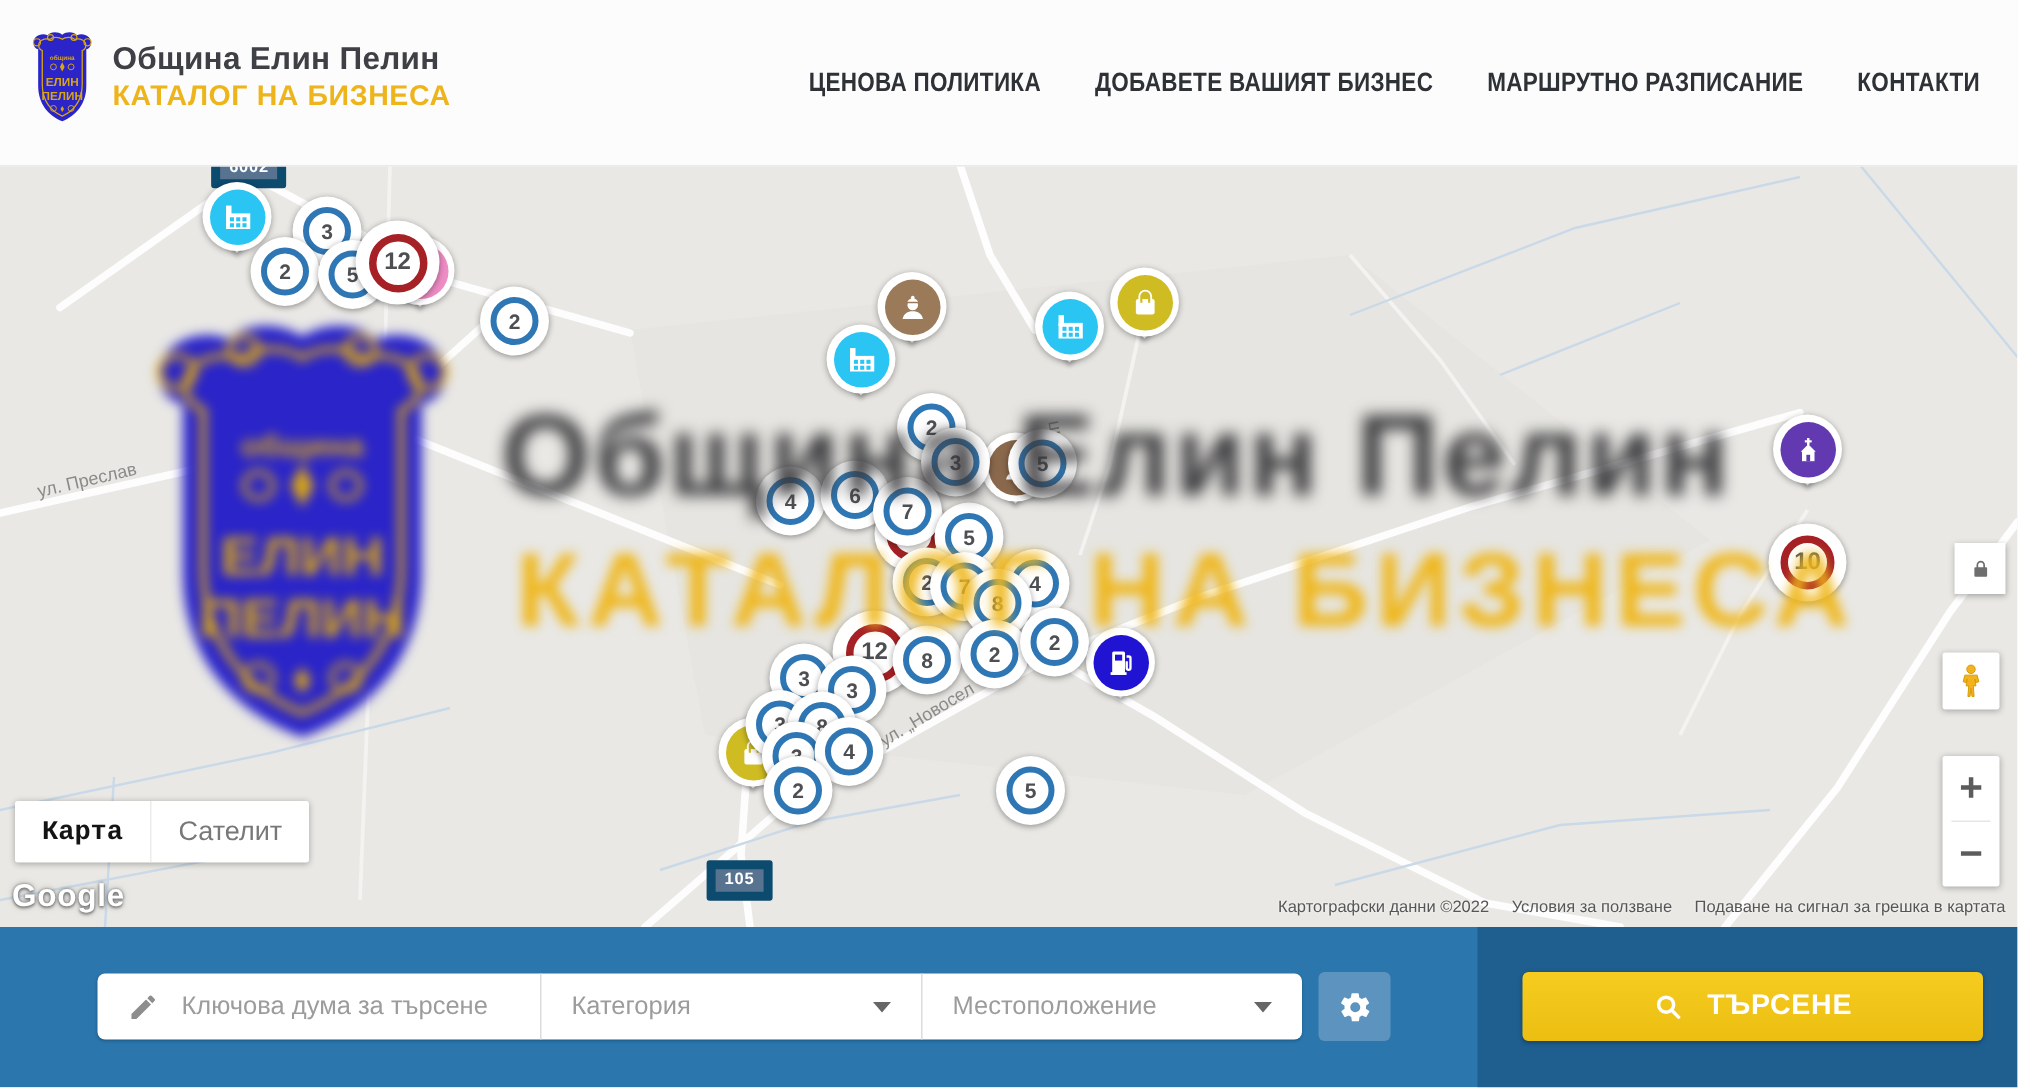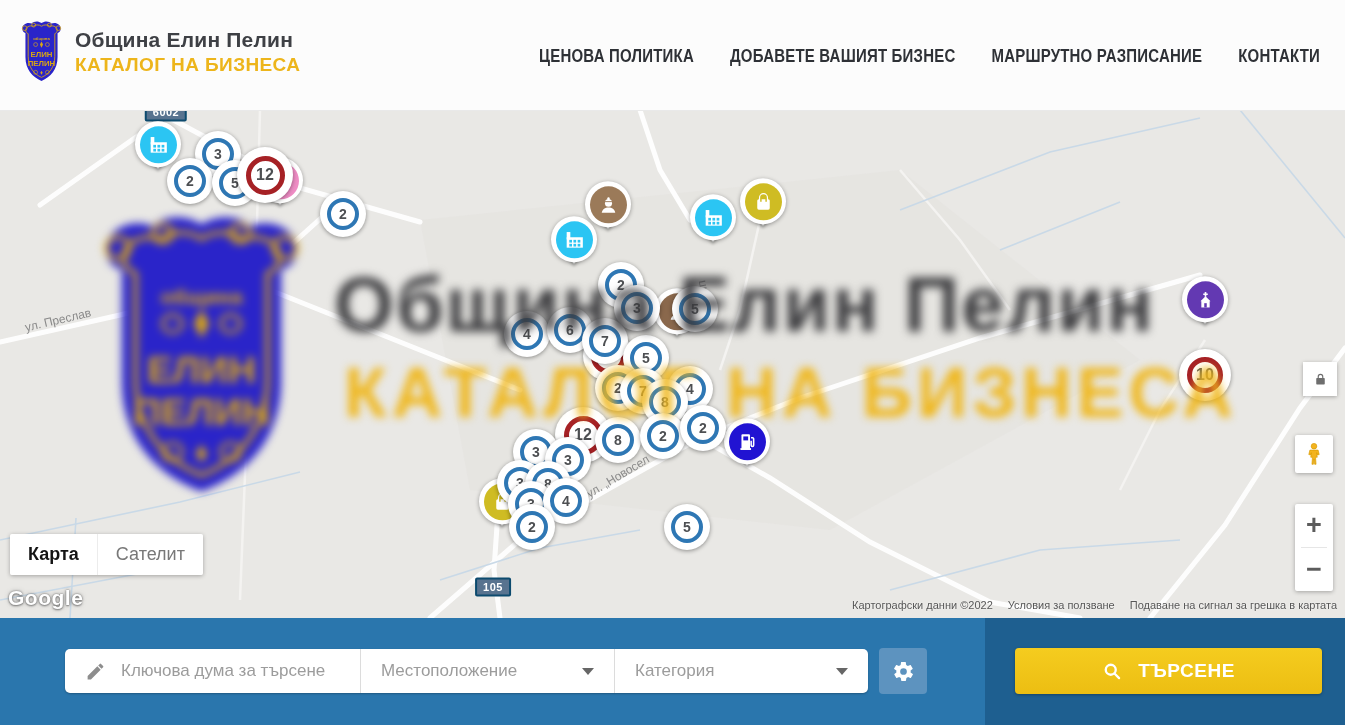--- a/index.html
+++ b/index.html
@@ -12,21 +12,21 @@
   .brand-emblem{width:47px;height:64px;}
   .brand-text{display:flex;flex-direction:column;justify-content:flex-end;}
   .brand-title{font-size:21px;font-weight:bold;color:#3e4045;letter-spacing:.2px;}
   .brand-subtitle{font-size:19px;font-weight:bold;color:#edb51b;letter-spacing:.4px;margin-top:2px;}
   .main-nav{position:absolute;right:25px;top:0;height:110px;display:flex;align-items:center;gap:36px;}
   .nav-item{font-size:15px;font-weight:bold;color:#2e3136;letter-spacing:.2px;display:inline-block;transform:scaleY(1.18);cursor:pointer;white-space:nowrap;}
 
   
   .map{position:absolute;left:0;top:110px;width:1345px;height:508px;background:#e9e8e5;overflow:hidden;}
   .roads{position:absolute;left:0;top:0;z-index:1;}
-  .chip{position:absolute;z-index:2;background:#58738f;color:#fff;font-size:11px;font-weight:bold;padding:1px 6px 2px;border-radius:2px;border:2px solid #0c4a6e;transform:translate(-50%,-50%);letter-spacing:.5px;}
+  .chip{position:absolute;z-index:2;background:#58738f;color:#fff;font-size:11px;font-weight:bold;padding:1px 6px 2px;border-radius:2px;border:6px solid #0c4a6e;transform:translate(-50%,-50%);letter-spacing:.5px;}
   .street-label{position:absolute;z-index:2;color:#8a8a8a;font-size:12px;white-space:nowrap;transform-origin:center;}
 
   
   .pin{position:absolute;z-index:3;width:46px;height:58px;transform:translate(-50%,-58%);}
   .pin-tail{position:absolute;left:15px;top:28px;width:16px;height:16px;background:#fff;transform:rotate(45deg);box-shadow:2px 2px 3px rgba(0,0,0,.25);}
   .pin-circle{position:absolute;left:0;top:0;width:46px;height:46px;border-radius:50%;background:#fff;box-shadow:0 1px 4px rgba(0,0,0,.35);display:flex;align-items:center;justify-content:center;}
   .pin-inner{width:37px;height:37px;border-radius:50%;display:flex;align-items:center;justify-content:center;}
   .pin-inner svg{width:25px;height:25px;}
 
   
@@ -35,21 +35,21 @@
 
   
   .watermark{position:absolute;left:0;top:0;width:100%;height:100%;z-index:6;pointer-events:none;}
   .wm-emblem{position:absolute;left:85px;top:100px;width:233px;height:296px;filter:blur(4px);}
   .wm-title{position:absolute;left:334px;top:150px;font-size:77px;font-weight:bold;color:#3a3a3d;letter-spacing:2px;white-space:nowrap;filter:blur(5px);}
   .wm-subtitle{position:absolute;left:344px;top:243px;font-size:70px;font-weight:bold;color:#efb71d;letter-spacing:5px;white-space:nowrap;filter:blur(4px);}
 
   
   .maptype{position:absolute;left:10px;top:424px;z-index:8;display:flex;border-radius:2px;overflow:hidden;box-shadow:0 1px 4px rgba(0,0,0,.3);cursor:pointer;}
   .maptype-btn{background:#fff;height:41px;display:flex;align-items:center;padding:0 18px;font-size:18px;}
-  .maptype-map{font-weight:bold;color:#141414;}
+  .maptype-map{font-weight:bold;color:#141414;font-family:Liberation Mono, monospace;}
   .maptype-sat{color:#787878;border-left:1px solid #ececec;}
   .glogo{position:absolute;left:8px;top:476px;z-index:8;font-size:21px;font-weight:bold;letter-spacing:.5px;color:#fff;text-shadow:0 0 2px rgba(90,90,90,.8),0 1px 2px rgba(90,90,90,.6),0 0 4px rgba(120,120,120,.5);cursor:pointer;}
   .attribution{position:absolute;right:8px;top:489px;z-index:8;display:flex;gap:15px;font-size:11px;color:#565656;text-shadow:0 0 2px #fff;}
   .attr-item{white-space:nowrap;}
   .ctl-box{position:absolute;z-index:8;background:#fff;box-shadow:0 1px 4px rgba(0,0,0,.3);display:flex;align-items:center;justify-content:center;cursor:pointer;}
   .lock-box{left:1303px;top:252px;width:34px;height:34px;}
   .peg-box{left:1295px;top:325px;width:38px;height:38px;border-radius:2px;}
   .zoom-box{left:1295px;top:394px;width:38px;height:87px;border-radius:2px;flex-direction:column;padding:0;}
   .zoom-btn{width:100%;height:43px;display:flex;align-items:center;justify-content:center;font-size:27px;font-weight:bold;color:#5c5c5c;}
   .zoom-divider{width:26px;height:1px;background:#e6e6e6;}
@@ -445,25 +445,25 @@
   <div class="searchbar">
     <div class="searchbar-right"></div>
     <div class="sgroup">
       <div class="sg-input">
         <svg viewBox="0 0 24 24" fill="#8d8d8d">
             <path d="M3 17.2V21h3.8L17.9 9.9l-3.8-3.8L3 17.2zM20.7 7.1c.4-.4.4-1 0-1.4l-2.4-2.4a1 1 0 0 0-1.4 0l-1.8 1.8 3.8 3.8 1.8-1.8z"></path>
           </svg>
         <input type="text" placeholder="Ключова дума за търсене" style="">
       </div>
       <div class="sg-select">
+        <span>Категория</span>
+        <span class="dd-arrow"></span>
+      </div>
+      <div class="sg-select">
         <span>Местоположение</span>
-        <span class="dd-arrow"></span>
-      </div>
-      <div class="sg-select">
-        <span>Категория</span>
         <span class="dd-arrow"></span>
       </div>
     </div>
     <div class="gear-btn">
       <svg viewBox="0 0 24 24" fill="#fff">
           <path d="M19.4 13c0-.3.1-.6.1-1s0-.7-.1-1l2.1-1.6c.2-.2.2-.4.1-.6l-2-3.4c-.1-.2-.4-.3-.6-.2l-2.5 1a7 7 0 0 0-1.7-1l-.4-2.6c0-.2-.2-.4-.5-.4h-4c-.2 0-.4.2-.5.4l-.4 2.6c-.6.3-1.2.6-1.7 1l-2.5-1c-.2-.1-.5 0-.6.2l-2 3.4c-.1.2-.1.5.1.6L4.6 11c0 .3-.1.6-.1 1s0 .7.1 1l-2.1 1.6c-.2.2-.2.4-.1.6l2 3.4c.1.2.4.3.6.2l2.5-1c.5.4 1.1.7 1.7 1l.4 2.6c0 .2.2.4.5.4h4c.2 0 .4-.2.5-.4l.4-2.6c.6-.3 1.2-.6 1.7-1l2.5 1c.2.1.5 0 .6-.2l2-3.4c.1-.2.1-.5-.1-.6L19.4 13zM12 15.5a3.5 3.5 0 1 1 0-7 3.5 3.5 0 0 1 0 7z"></path>
         </svg>
     </div>
     <div class="search-btn">
       <svg viewBox="0 0 24 24" fill="none" stroke="#fff" stroke-width="2.8">

